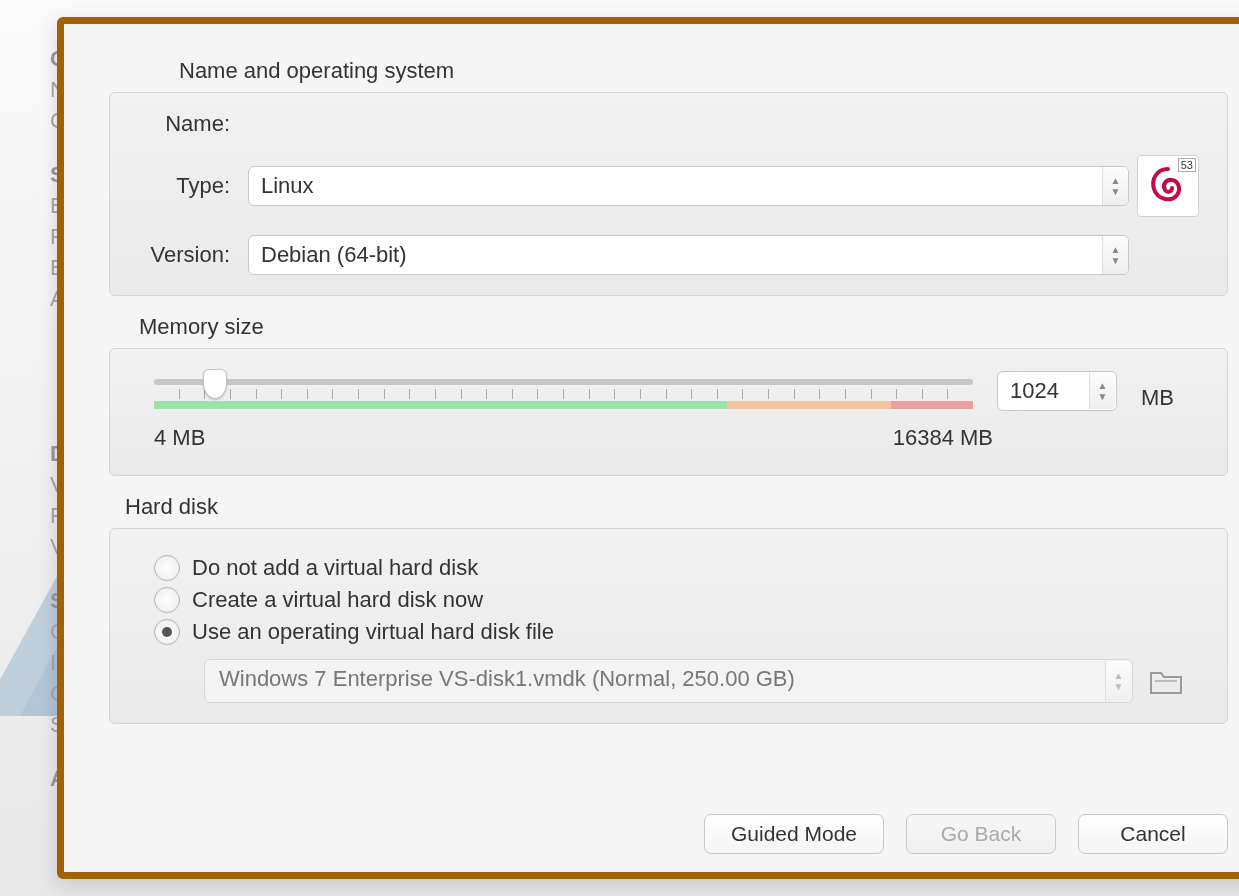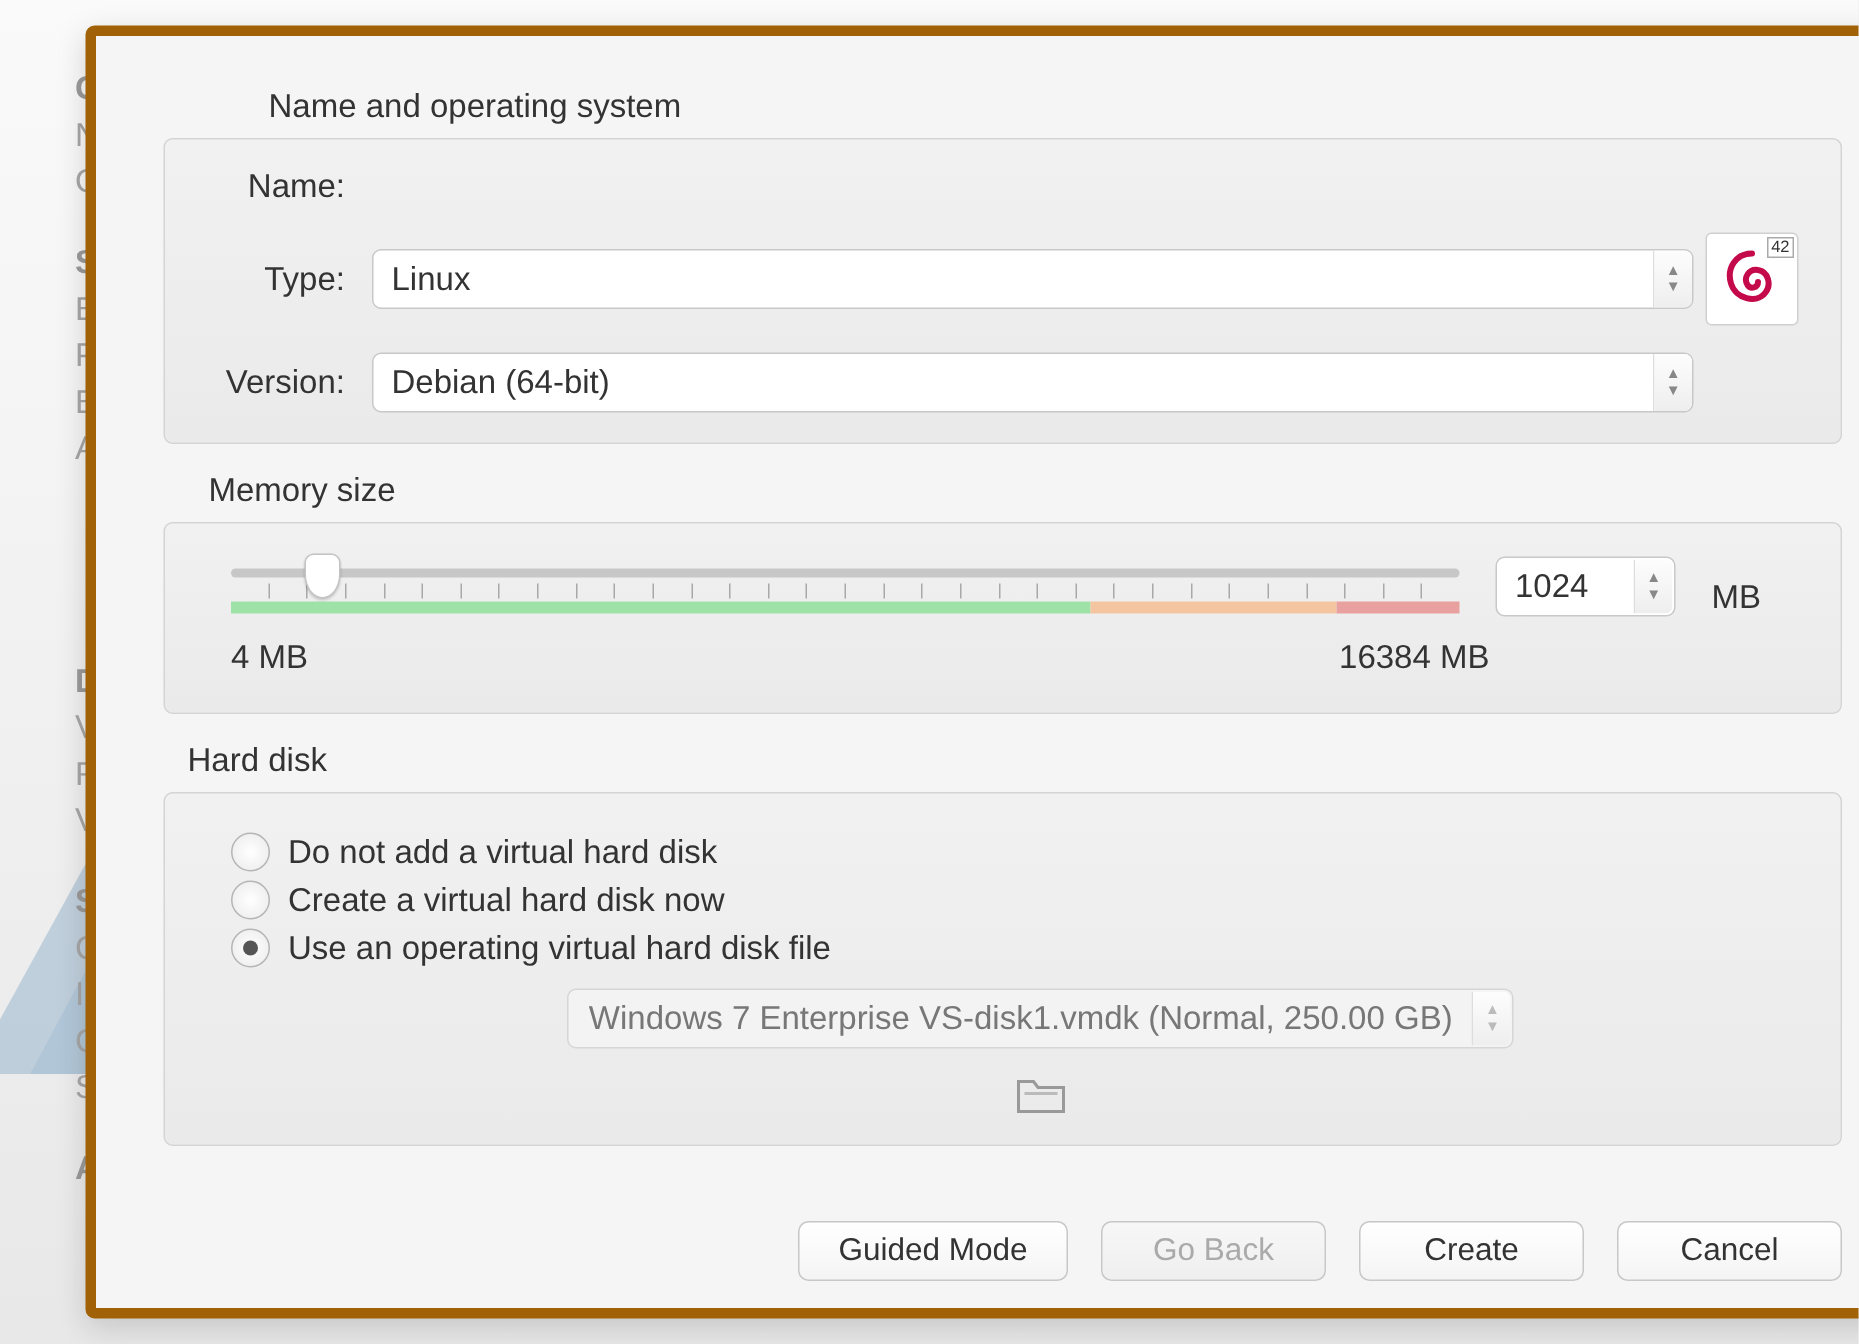--- a/index.html
+++ b/index.html
@@ -253,21 +253,20 @@
   }
   .radio-btn.checked::after{
     content:""; width:10px; height:10px; border-radius:50%; background:#555;
   }
   .disk-select-row {
     display:flex;
     align-items:center;
     gap: 16px;
     margin-top: 14px;
     margin-left: 50px;
-    flex-direction: column;
   }
   .disk-select {
     flex:1;
     height:44px;
     background:#f3f3f3;
     border:1px solid #d6d6d6;
     border-radius:6px;
     color:#777;
     font-size:22px;
     padding: 6px 40px 6px 14px;
@@ -382,21 +381,21 @@
         <div class="form-label">Name:</div>
       </div>
       <div class="form-row">
         <div class="form-label">Type:</div>
         <div class="select-wrap">
           <input class="select-input" readonly="" value="Linux" style="">
           <div class="stepper">▲<br>▼</div>
         </div>
         <div class="os-icon-cell">
           <div class="os-icon">
-            <span class="badge">42</span>
+            <span class="badge">53</span>
             <svg width="46" height="46" viewBox="0 0 46 46">
               <path d="M23 6 C12 6 6 16 9 26 C12 36 26 40 32 32 C36 27 34 18 27 17 C21 16 17 22 20 27 C22 30 27 29 27 25" fill="none" stroke="#c40a4a" stroke-width="4" stroke-linecap="round"></path>
             </svg>
           </div>
         </div>
       </div>
       <div class="form-row">
         <div class="form-label">Version:</div>
         <div class="select-wrap" style="margin-right:70px;">
           <input class="select-input" readonly="" value="Debian (64-bit)" style="">
@@ -486,16 +485,15 @@
           <path d="M2 6 L12 6 L15 10 L32 10 L32 26 L2 26 Z" fill="none" stroke="#999" stroke-width="2"></path>
           <path d="M6 14 L28 14" stroke="#bbb" stroke-width="2"></path>
         </svg>
       </div>
     </div>
   </div>
 
   <div class="footer">
     <button class="btn" style="min-width:180px;">Guided Mode</button>
     <button class="btn disabled">Go Back</button>
-    <button class="btn">Create</button>
     <button class="btn">Cancel</button>
   </div>
 </div>
 
 </body></html>

